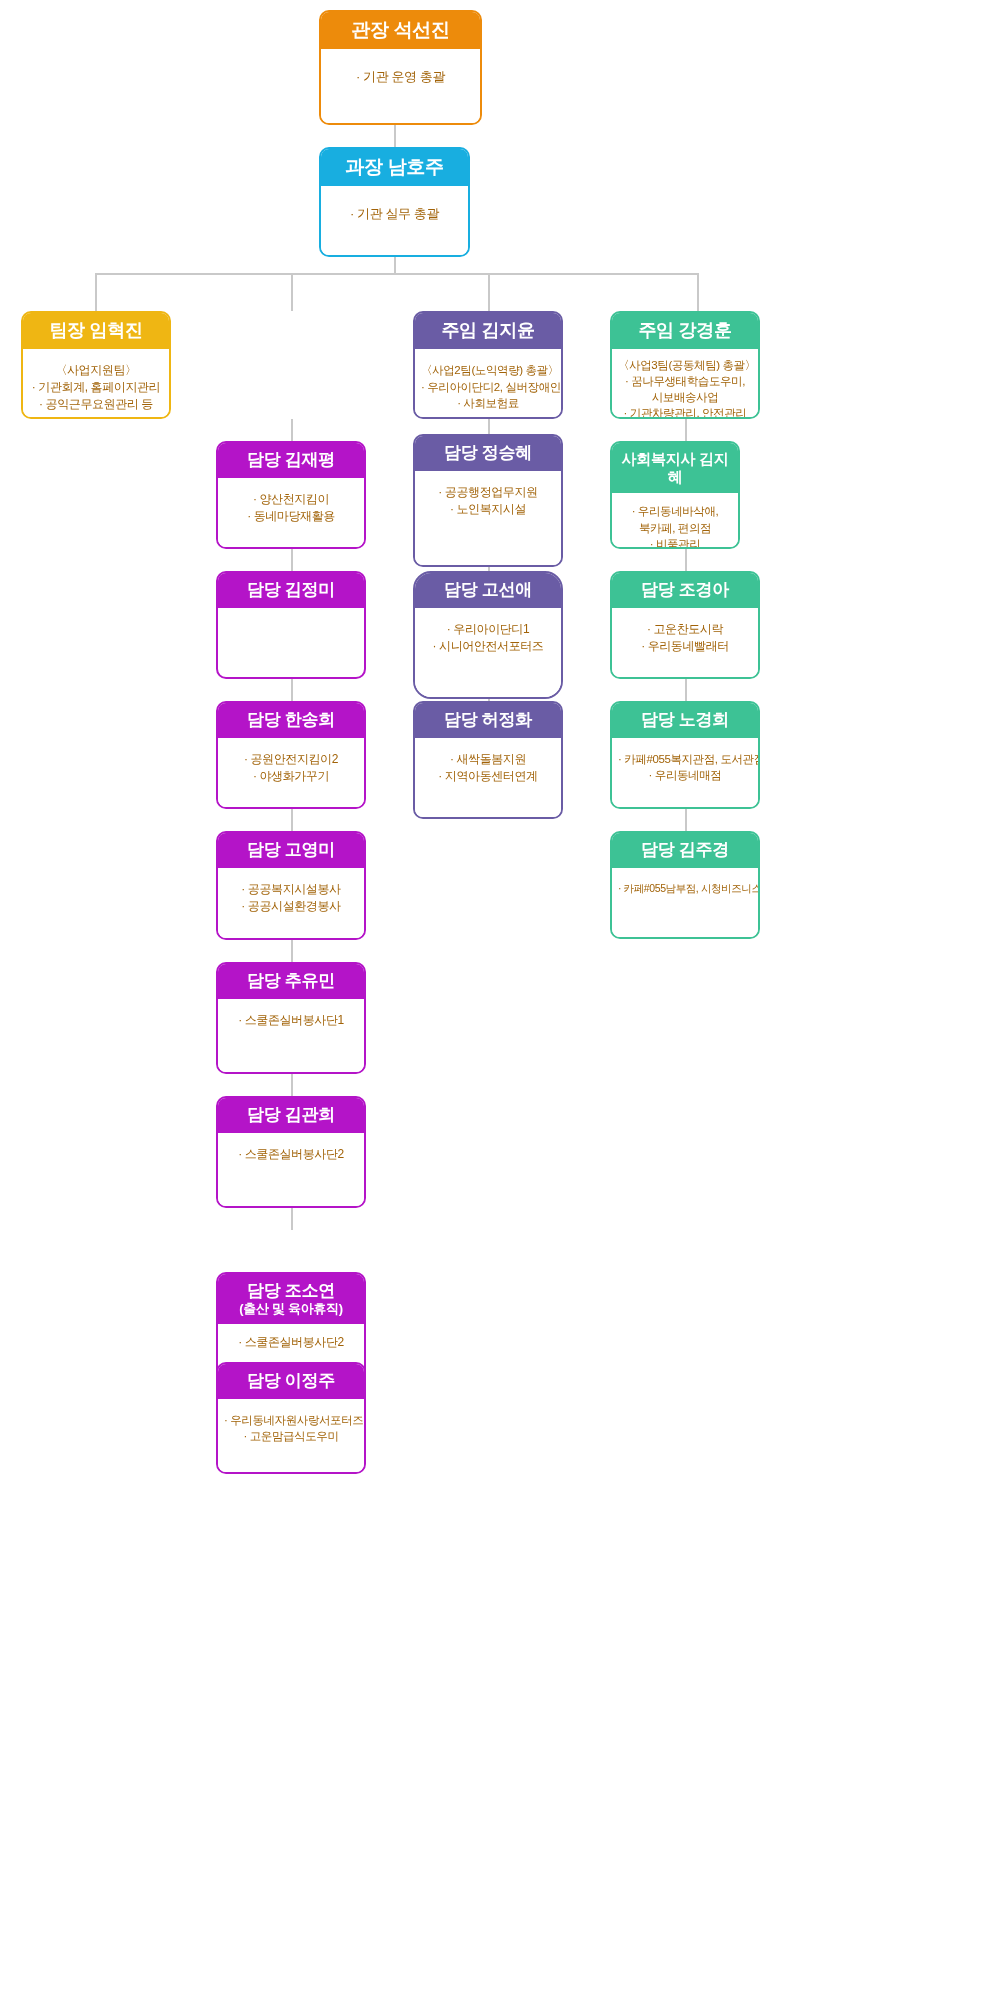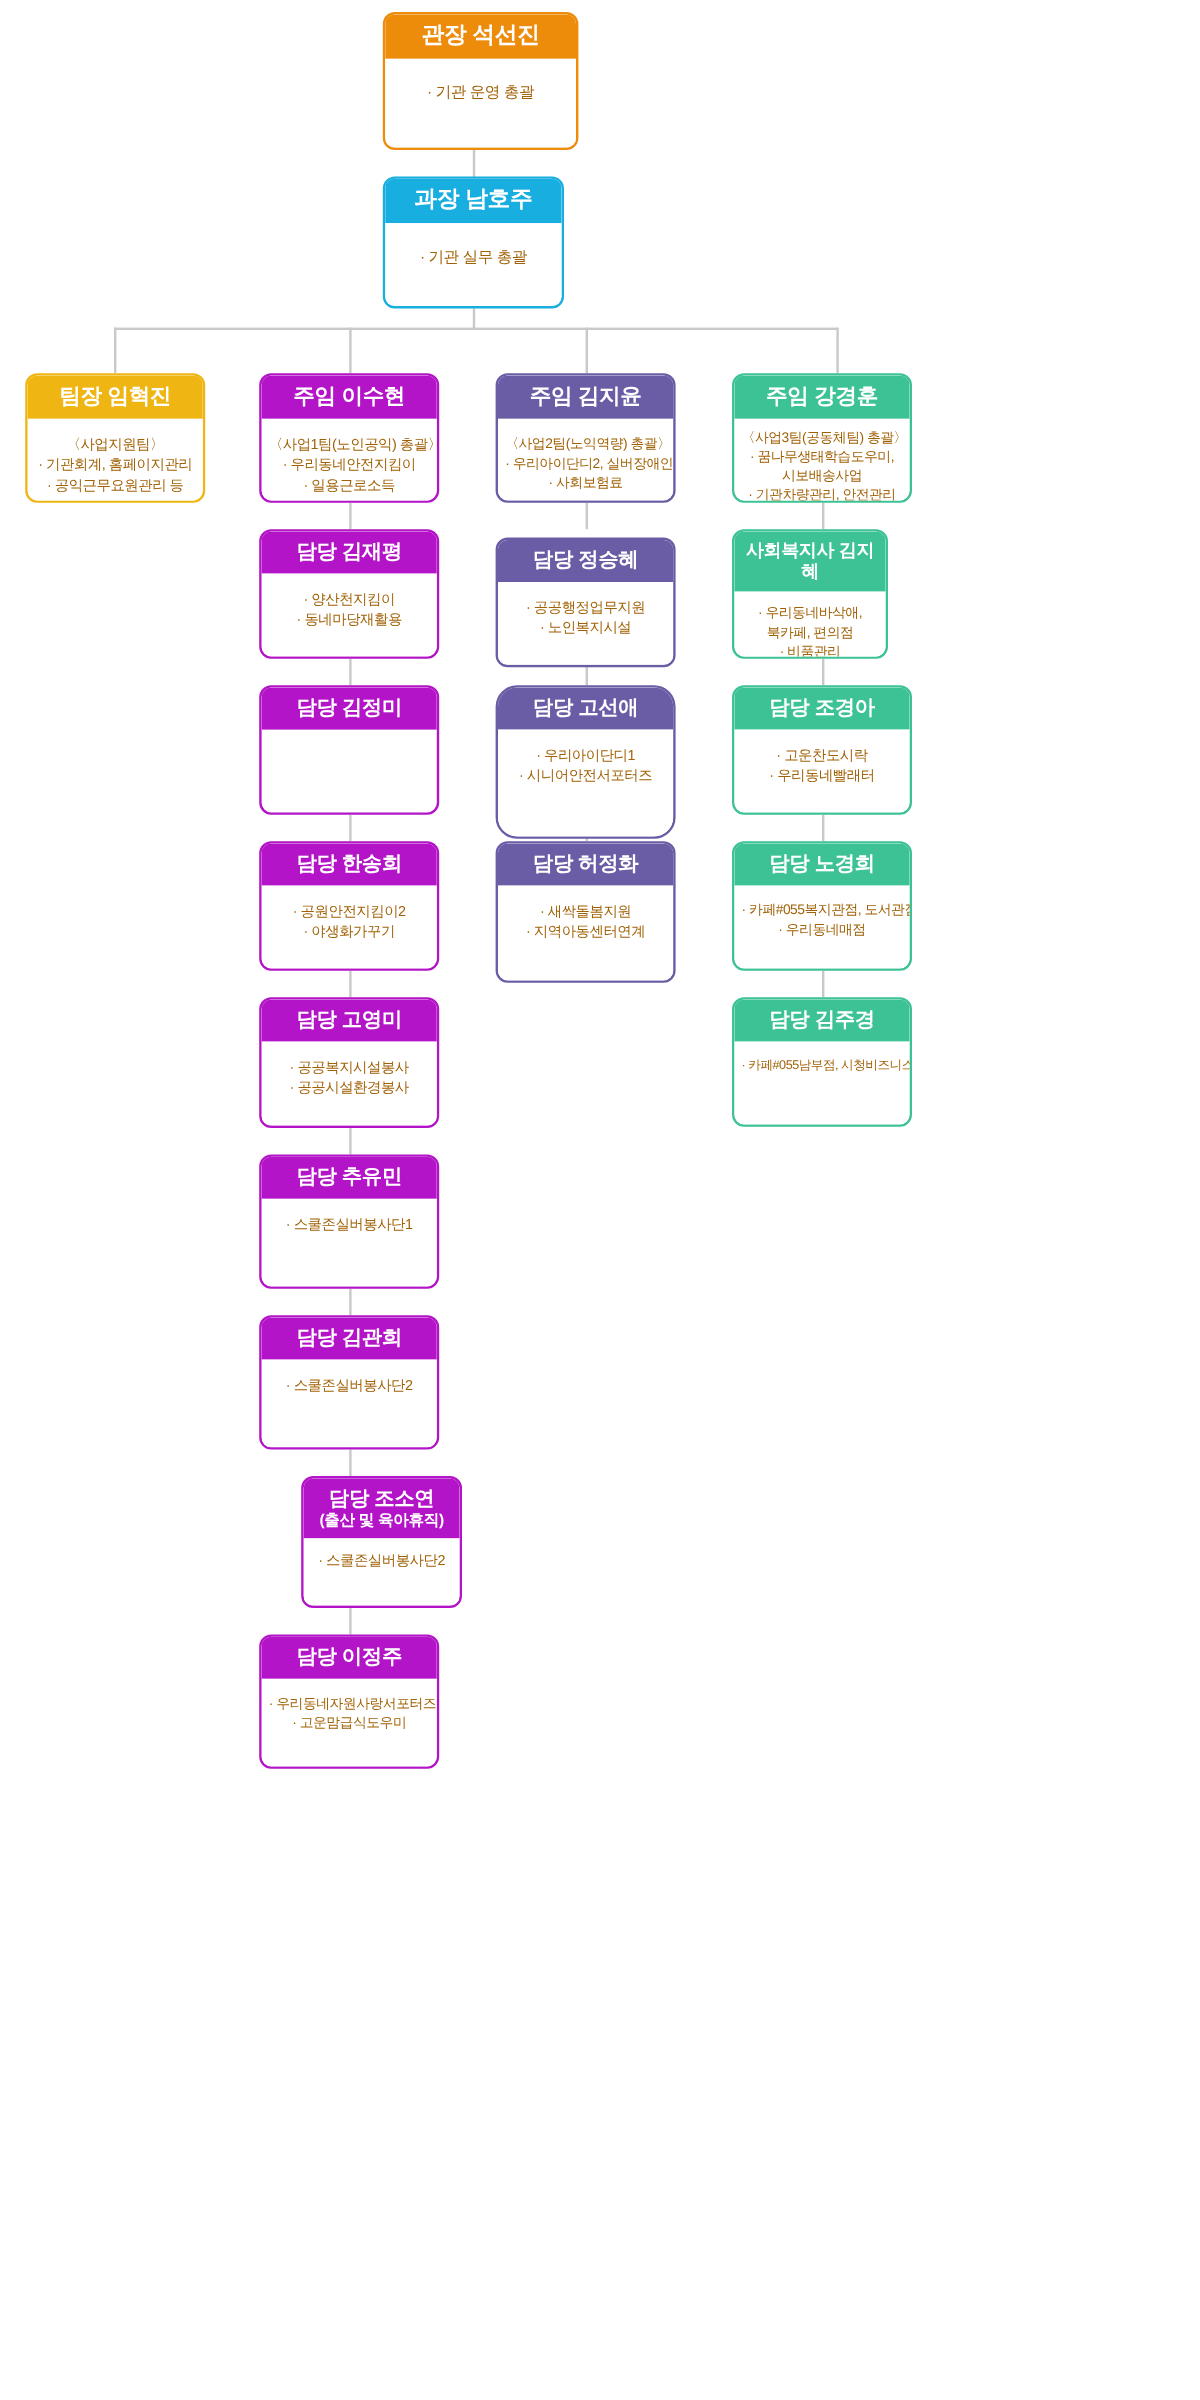--- a/index.html
+++ b/index.html
@@ -116,30 +116,20 @@
     <div class="node-head" style="background:#EFB613;">
       <span>팀장 임혁진</span>
     </div>
     <div class="node-body">
       <span class="ln">〈사업지원팀〉</span>
       <span class="ln">· 기관회계, 홈페이지관리</span>
       <span class="ln">· 공익근무요원관리 등</span>
     </div>
   </div>
 
-  <div class="node sz-lead" style="left:216px; top:311px; width:150px; height:108px; border-color:#B414C8;">
-    <div class="node-head" style="background:#B414C8;">
-      <span>주임 이수현</span>
-    </div>
-    <div class="node-body">
-      <span class="ln">〈사업1팀(노인공익) 총괄〉</span>
-      <span class="ln">· 우리동네안전지킴이</span>
-      <span class="ln">· 일용근로소득</span>
-    </div>
-  </div>
 
   <div class="node sz-sub" style="left:216px; top:441px; width:150px; height:108px; border-color:#B414C8;">
     <div class="node-head" style="background:#B414C8;">
       <span>담당 김재평</span>
     </div>
     <div class="node-body">
       <span class="ln">· 양산천지킴이</span>
       <span class="ln">· 동네마당재활용</span>
     </div>
   </div>
@@ -181,21 +171,21 @@
 
   <div class="node sz-sub" style="left:216px; top:1096px; width:150px; height:112px; border-color:#B414C8;">
     <div class="node-head" style="background:#B414C8;">
       <span>담당 김관희</span>
     </div>
     <div class="node-body">
       <span class="ln">· 스쿨존실버봉사단2</span>
     </div>
   </div>
 
-  <div class="node sz-sub" style="left:216px; top:1230px; width:134px; height:110px; border-color:#B414C8;margin-left:35px;">
+  <div class="node sz-sub" style="left:216px; top:1272px; width:150px; height:110px; border-color:#B414C8;">
     <div class="node-head" style="background:#B414C8;">
       <span>담당 조소연</span>
       <span class="sub-line">(출산 및 육아휴직)</span>
     </div>
     <div class="node-body" style="padding-top:10px;">
       <span class="ln">· 스쿨존실버봉사단2</span>
     </div>
   </div>
 
   <div class="node sz-sub sz-narrow" style="left:216px; top:1362px; width:150px; height:112px; border-color:#B414C8;">
@@ -212,21 +202,21 @@
     <div class="node-head" style="background:#6A5CA5;">
       <span>주임 김지윤</span>
     </div>
     <div class="node-body">
       <span class="ln">〈사업2팀(노익역량) 총괄〉</span>
       <span class="ln">· 우리아이단디2, 실버장애인케어</span>
       <span class="ln">· 사회보험료</span>
     </div>
   </div>
 
-  <div class="node sz-sub" style="left:413px; top:448px; width:150px; height:108px; border-color:#6A5CA5;">
+  <div class="node sz-sub" style="left:413px; top:434px; width:150px; height:133px; border-color:#6A5CA5;">
     <div class="node-head" style="background:#6A5CA5;">
       <span>담당 정승혜</span>
     </div>
     <div class="node-body">
       <span class="ln">· 공공행정업무지원</span>
       <span class="ln">· 노인복지시설</span>
     </div>
   </div>
 
   <div class="node sz-sub" style="left:413px; top:571px; width:150px; height:128px; border-color:#6A5CA5;border-radius:18px;">

